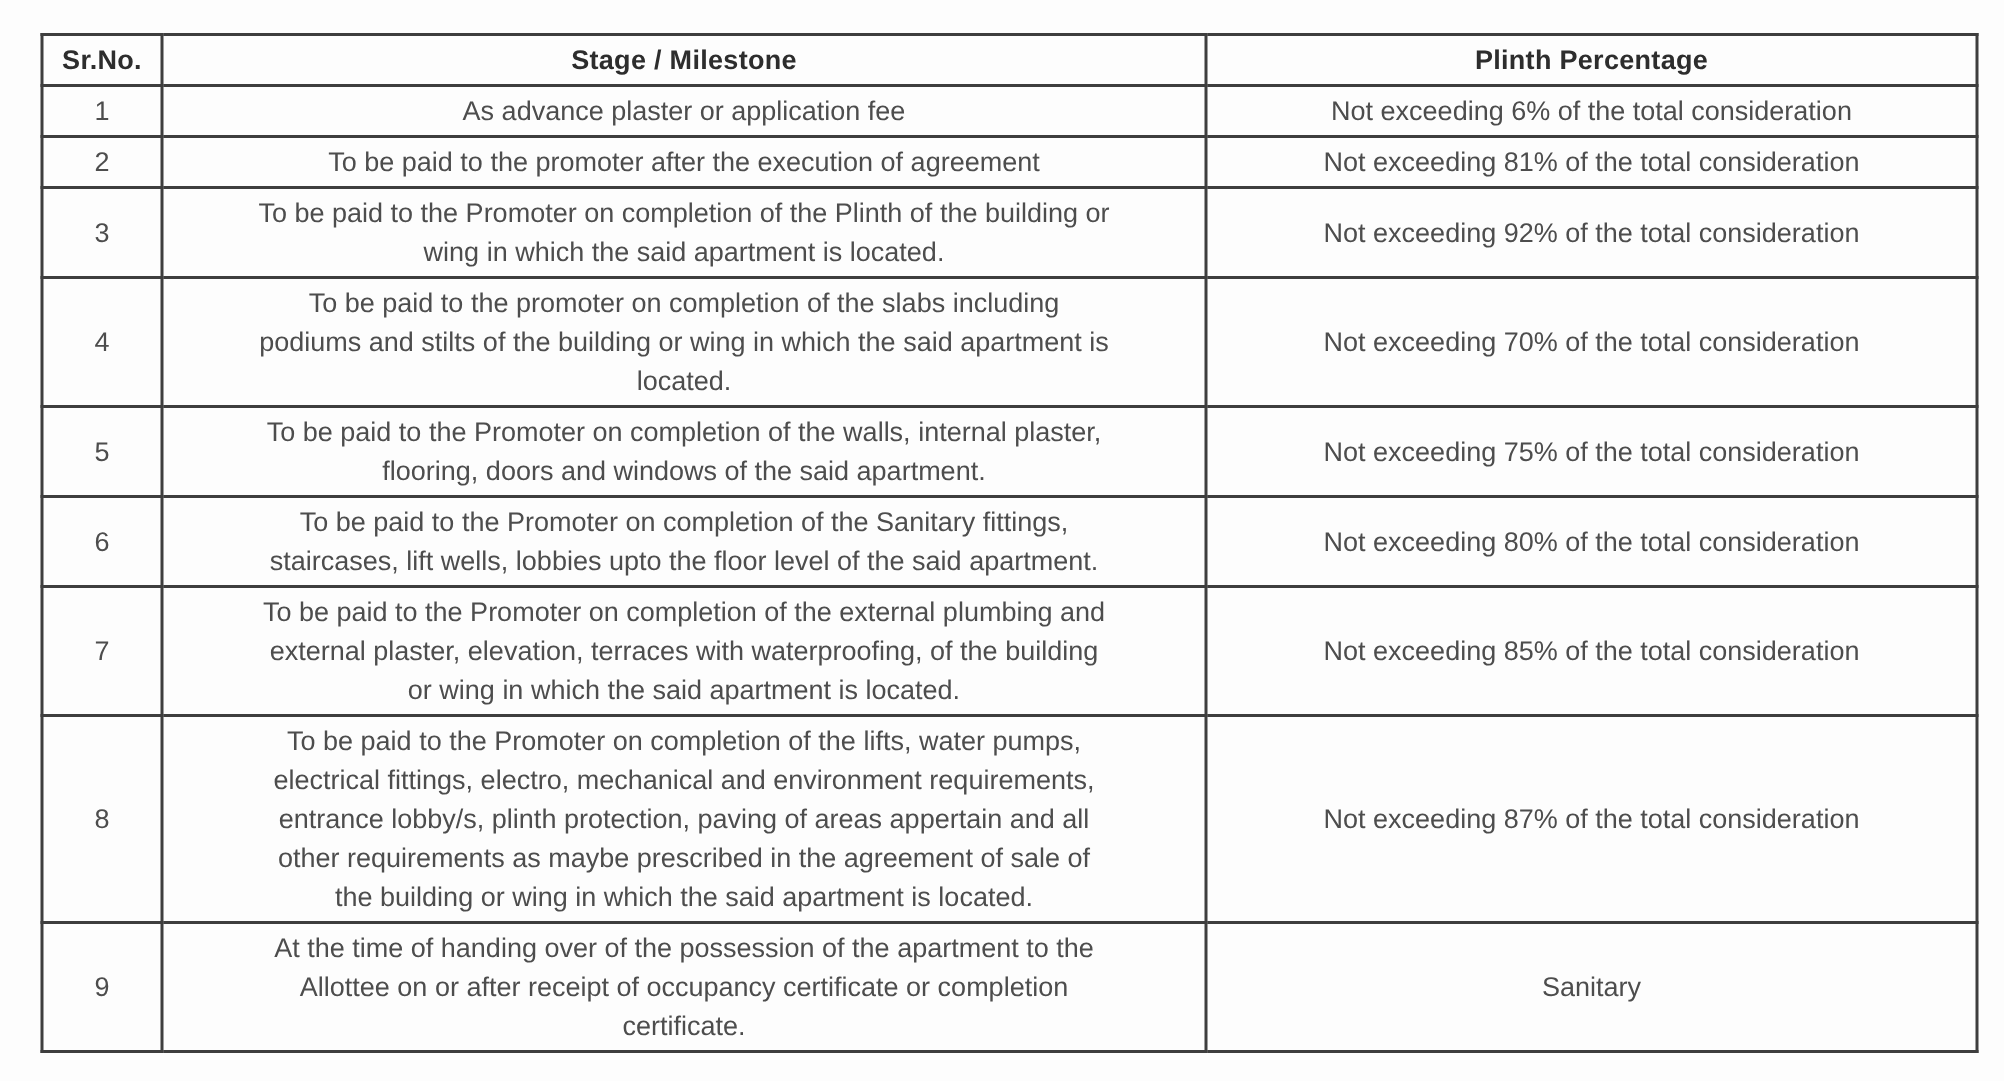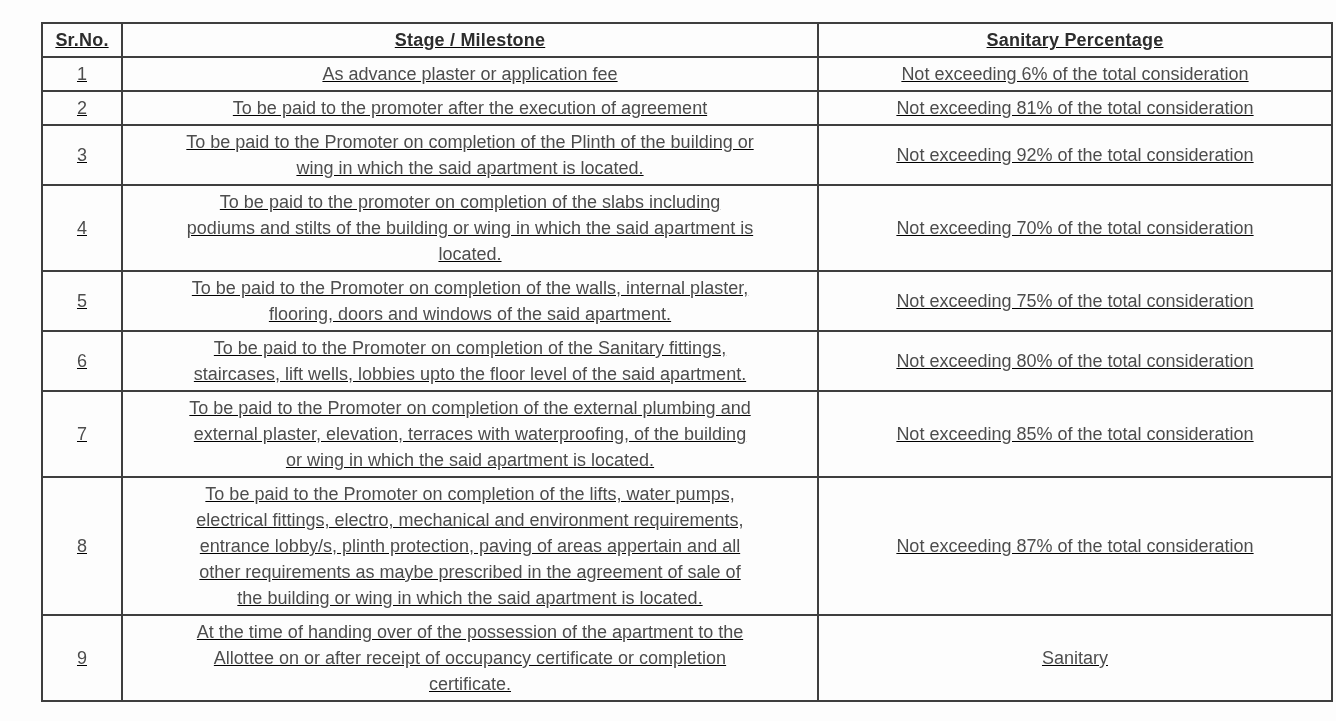--- a/index.html
+++ b/index.html
@@ -6,24 +6,23 @@
     margin: 0;
     padding: 0;
     background: #ffffff;
   }
   .page {
     position: relative;
     width: 1336px;
     height: 721px;
     box-sizing: border-box;
     background: #fdfdfd;
-    padding: 22px 0 0 41px;
+    padding: 22px 0 0 27px;
     font-family: "Liberation Sans", sans-serif;
     filter: blur(0.3px);
-    text-decoration: underline;
   }
   table.payment-table {
     width: 1290px;
     border-collapse: collapse;
     table-layout: fixed;
   }
   .payment-table th,
   .payment-table td {
     border: 2px solid #3e3e3e;
     text-align: center;
@@ -56,21 +55,21 @@
   <table class="payment-table">
     <colgroup>
       <col class="col-srno">
       <col class="col-stage">
       <col class="col-payment">
     </colgroup>
     <thead>
       <tr>
         <th>Sr.No.</th>
         <th>Stage / Milestone</th>
-        <th>Sanitary Percentage</th>
+        <th>Plinth Percentage</th>
       </tr>
     </thead>
     <tbody id="table-body">
         <tr>
           <td class="cell-srno">1</td>
           <td class="cell-stage">As advance plaster or application fee</td>
           <td class="cell-payment">Not exceeding 6% of the total consideration</td>
         </tr>
         <tr>
           <td class="cell-srno">2</td>

